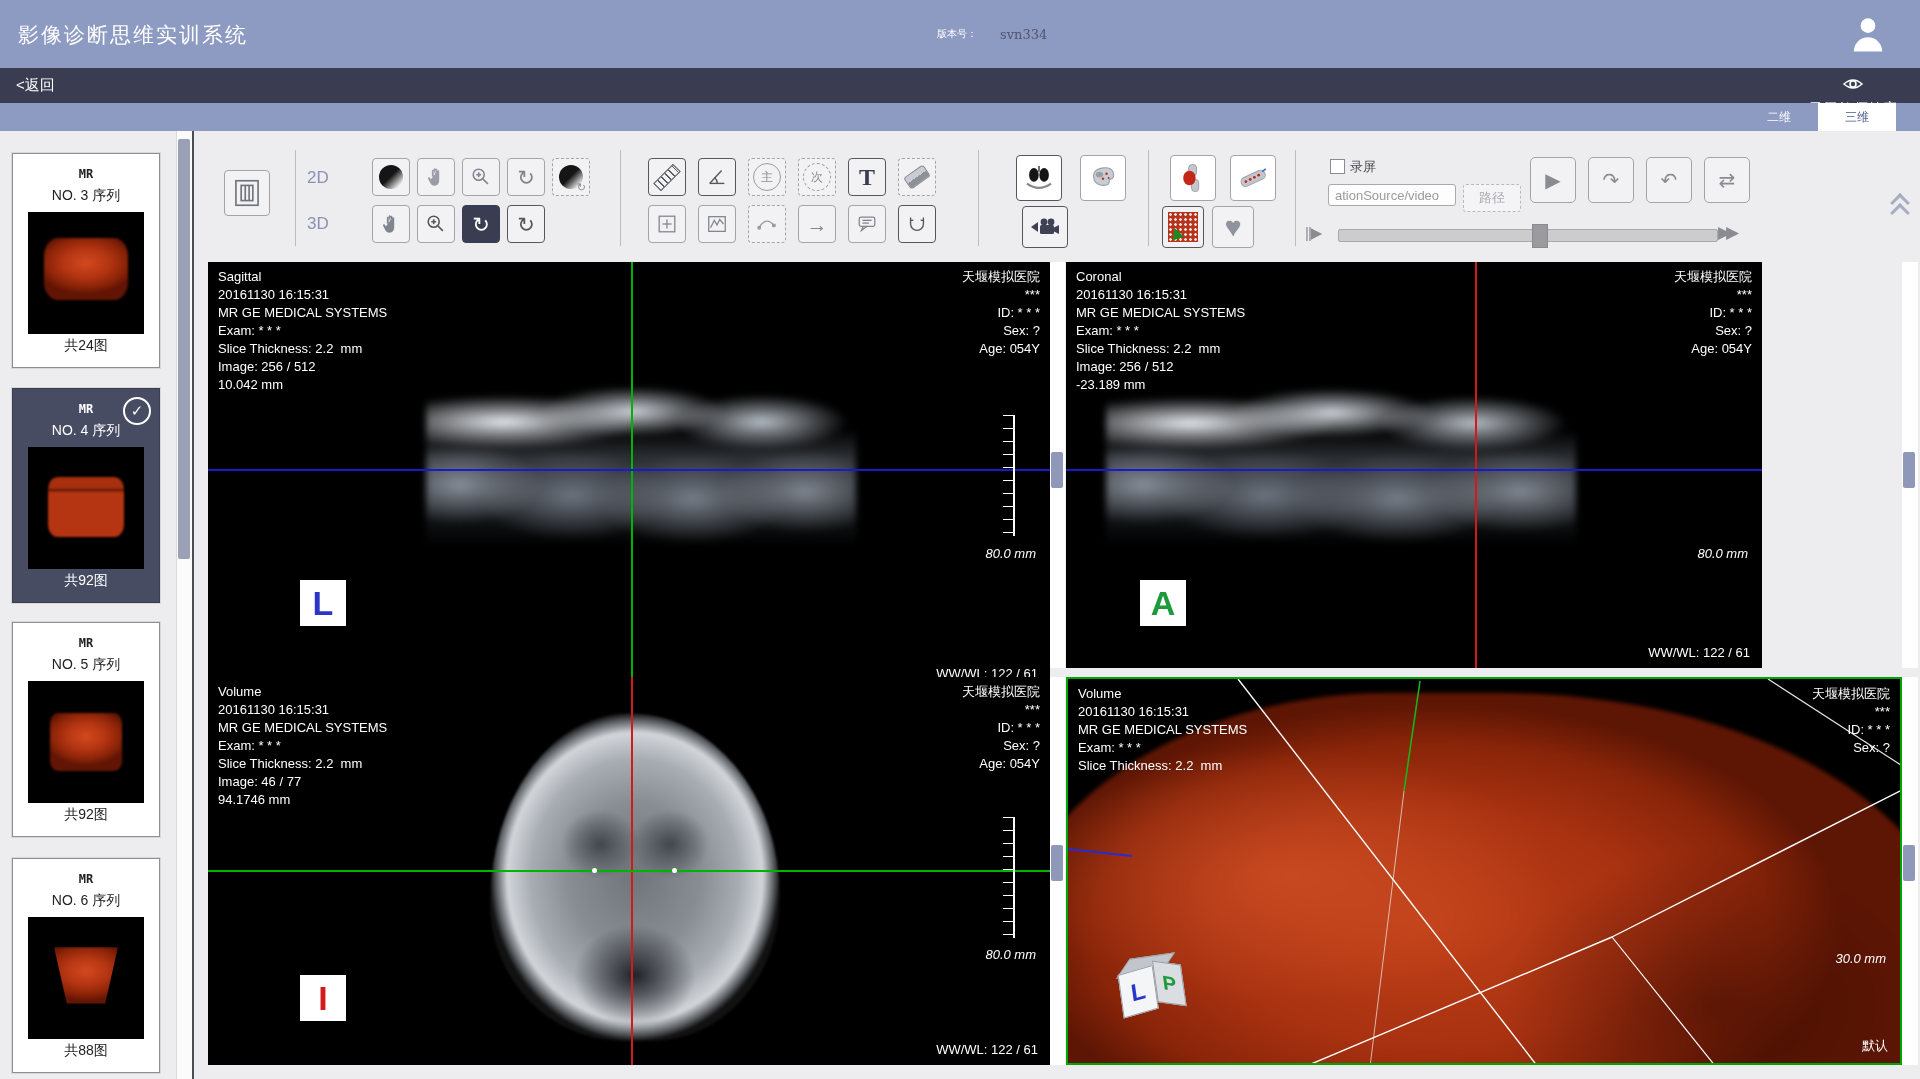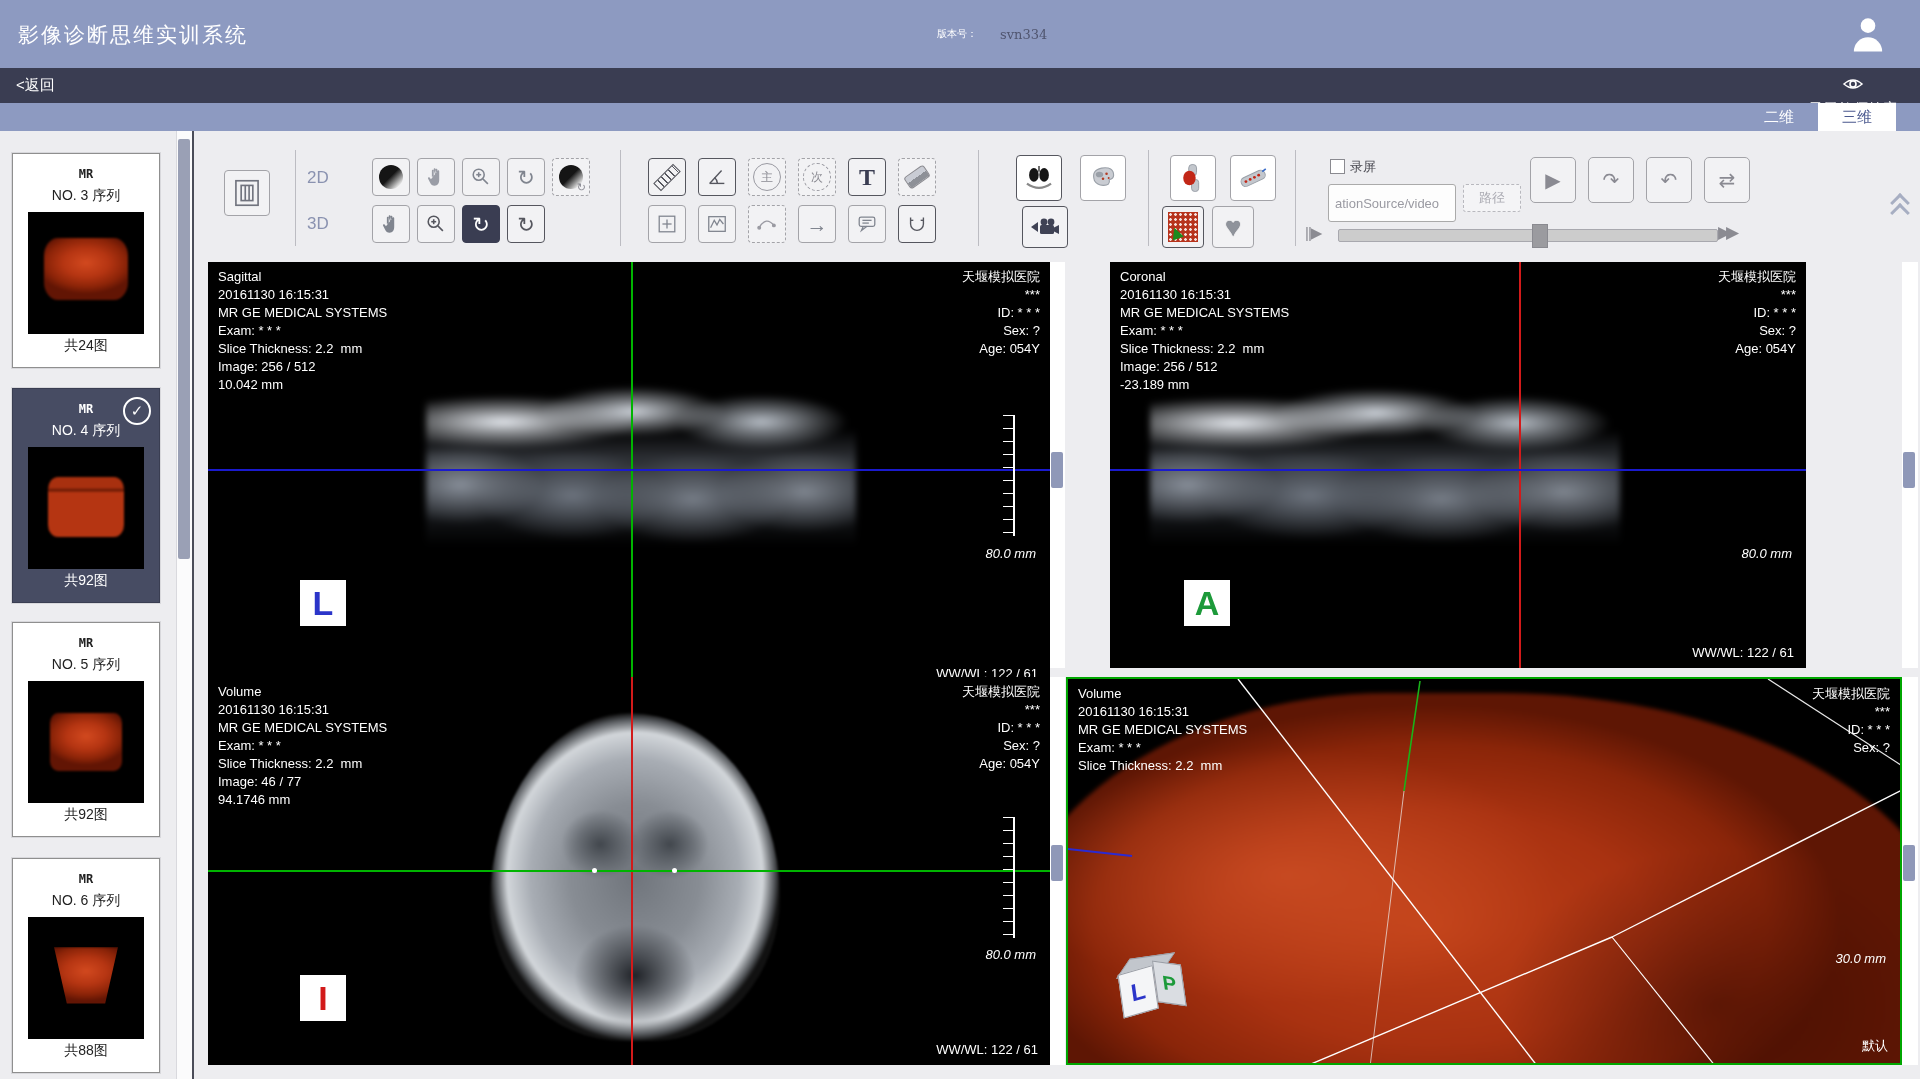--- a/index.html
+++ b/index.html
@@ -7,21 +7,21 @@
   .abs{position:absolute;}
   
   .topbar{left:0;top:0;width:1920px;height:68px;background:#8d9ac1;}
   .app-title{left:18px;top:21px;color:#fff;font-size:21px;letter-spacing:2px;font-weight:500;}
   .ver-lbl{left:937px;top:27px;color:#fff;font-size:10px;}
   .ver-val{left:1000px;top:27px;color:#50556f;font-size:13px;font-family:"DejaVu Serif",serif;text-align:center;}
   .navbar{left:0;top:68px;width:1920px;height:35px;background:#3a3d52;}
   .back-link{left:16px;top:76px;color:#fff;font-size:15px;cursor:pointer;}
   .show-ans{right:22px;top:75px;color:#fff;font-size:15px;display:flex;align-items:center;gap:7px;cursor:pointer;flex-direction:column;}
   .tabbar{left:0;top:103px;width:1920px;height:28px;background:#8d9ac1;}
-  .tab{top:103px;height:28px;width:78px;display:flex;align-items:center;justify-content:center;font-size:15px;cursor:pointer;}
+  .tab{top:103px;height:28px;width:78px;display:flex;align-items:center;justify-content:center;font-size:12px;cursor:pointer;}
   .tab-2d{left:1740px;color:#fff;}
   .tab-3d{left:1818px;background:#fff;color:#4b598f;}
   
   .sep-line{left:192px;top:131px;width:2px;height:948px;background:#4a4c58;}
   .side-scroll{left:176px;top:131px;width:15px;height:948px;background:#fbfbfc;border-left:1px solid #d9d9de;}
   .side-scroll .handle{position:absolute;left:1px;top:8px;width:12px;height:420px;background:#9aa0b5;border-radius:2px;}
   .card{left:12px;width:146px;height:213px;background:#fff;border:1px solid #8f8f8f;box-shadow:0 0 0 1px #d8d8dc;cursor:pointer;}
   .card.sel{background:#474c63;border-color:#3a3e52;color:#fff;}
   .card .mr{text-align:center;margin-top:13px;font-size:12px;font-family:"DejaVu Sans Mono",monospace;font-weight:bold;color:#222;}
   .card.sel .mr{color:#fff;}
@@ -48,21 +48,21 @@
   .tdiv{width:1px;background:#bcbcc2;}
   .wl{width:24px;height:24px;border-radius:50%;background:linear-gradient(135deg,#151515 0 48%,#fdfdfd 88%);}
   .wl-mini{position:absolute;right:3px;bottom:1px;font-size:11px;color:#8a8a92;}
   .eraser{width:22px;height:12px;border:1px solid #8a8a90;border-radius:3px;transform:rotate(-35deg);background:linear-gradient(180deg,#c9ccd4 0 50%,#8d9097 50% 100%);}
   .rulericon{width:26px;height:9px;border:1px solid #55565e;transform:rotate(-45deg);background:repeating-linear-gradient(90deg,transparent 0 4px,#55565e 4px 5px);}
   .circ-glyph{width:26px;height:26px;border:1px solid #9a9aa2;border-radius:50%;display:flex;align-items:center;justify-content:center;font-size:12px;color:#8a8a92;}
   .circ-glyph.dashed{border-style:dashed;}
   .ttool{font-family:"Liberation Serif",serif;font-size:24px;font-weight:bold;color:#3a3d52;}
   .cbox{width:13px;height:13px;border:1px solid #8a8a90;background:#fff;display:inline-block;}
   .rec-lbl{color:#4a4a52;font-size:13px;}
-  .vinput{width:128px;height:38px;border:1px solid #aaa;border-radius:3px;background:#fdfdfd;color:#9a9aa2;font-size:13px;padding:0 6px;box-sizing:border-box;overflow:hidden;white-space:nowrap;}
+  .vinput{width:128px;height:22px;border:1px solid #aaa;border-radius:3px;background:#fdfdfd;color:#9a9aa2;font-size:13px;padding:0 6px;box-sizing:border-box;overflow:hidden;white-space:nowrap;}
   .pbtn{width:56px;height:26px;border:1px dashed #b8b8be;border-radius:3px;background:#f4f4f6;color:#aaaab2;font-size:13px;display:flex;align-items:center;justify-content:center;}
   .pbtn2{width:44px;height:44px;border:1px solid #a3a3a8;border-radius:5px;background:#f2f2f4;display:flex;align-items:center;justify-content:center;color:#8a8a92;font-size:20px;cursor:pointer;}
   .track{height:11px;background:#ccc;border:1px solid #a8a8ae;border-radius:2px;}
   .thandle{width:14px;height:22px;background:#9b9b9f;border:1px solid #8a8a90;cursor:pointer;}
   .stepmark{color:#8b8b92;font-size:15px;letter-spacing:-1px;}
   .ffmark{color:#8b8b92;font-size:17px;letter-spacing:-5px;}
   .chev{width:11px;height:11px;border-left:3px solid #a7aec2;border-top:3px solid #a7aec2;transform:rotate(45deg);}
   .texture{width:30px;height:30px;position:relative;background:#b7331c;background-image:radial-gradient(circle,rgba(255,255,255,.85) 1px,transparent 1.6px);background-size:5px 5px;}
   .texture .garrow{position:absolute;left:-2px;bottom:0;color:#1d8a1d;font-size:20px;transform:rotate(-20deg);line-height:1;}
   .hearticon{color:#8f939b;font-size:27px;text-shadow:0 0 1px #55565e;}
@@ -406,21 +406,21 @@
       </div>
     <div class="abs ruler" style="left:795px;top:153px;height:121px;"></div>
     <div class="abs scalelbl" style="right:14px;top:284px;">80.0 mm</div>
     <div class="abs obox" style="left:92px;top:318px;color:#2b35c9;">L</div>
     <div class="abs wwwl">WW/WL: 122 / 61</div>
   </div>
   <div class="abs sbv" style="left:1050px;top:262px;width:15px;height:406px;">
       <div class="vh" style="top:190px;"></div>
     </div>
 
-  <div class="abs vp" style="left:1110px;top:262px;width:696px;height:406px;">
+  <div class="abs vp" style="left:1066px;top:262px;width:696px;height:406px;">
     <div class="abs band" style="left:40px;top:120px;width:470px;height:172px;"></div>
     <div class="abs vline" style="left:409px;background:#d21a1a;"></div>
     <div class="abs hline" style="top:207px;background:#1a1acd;"></div>
     <div class="abs ovl">
         <div class="ovline">Coronal</div>
         <div class="ovline">20161130 16:15:31</div>
         <div class="ovline">MR GE MEDICAL SYSTEMS</div>
         <div class="ovline">Exam: * * *</div>
         <div class="ovline">Slice Thickness: 2.2  mm</div>
         <div class="ovline">Image: 256 / 512</div>

